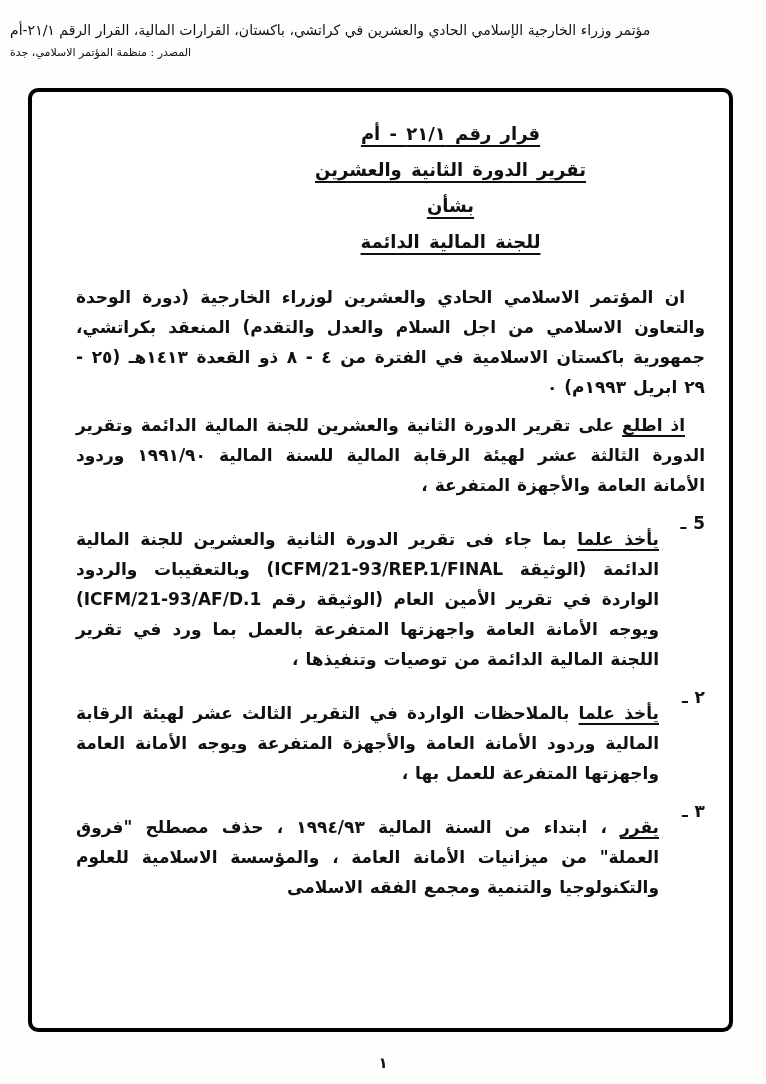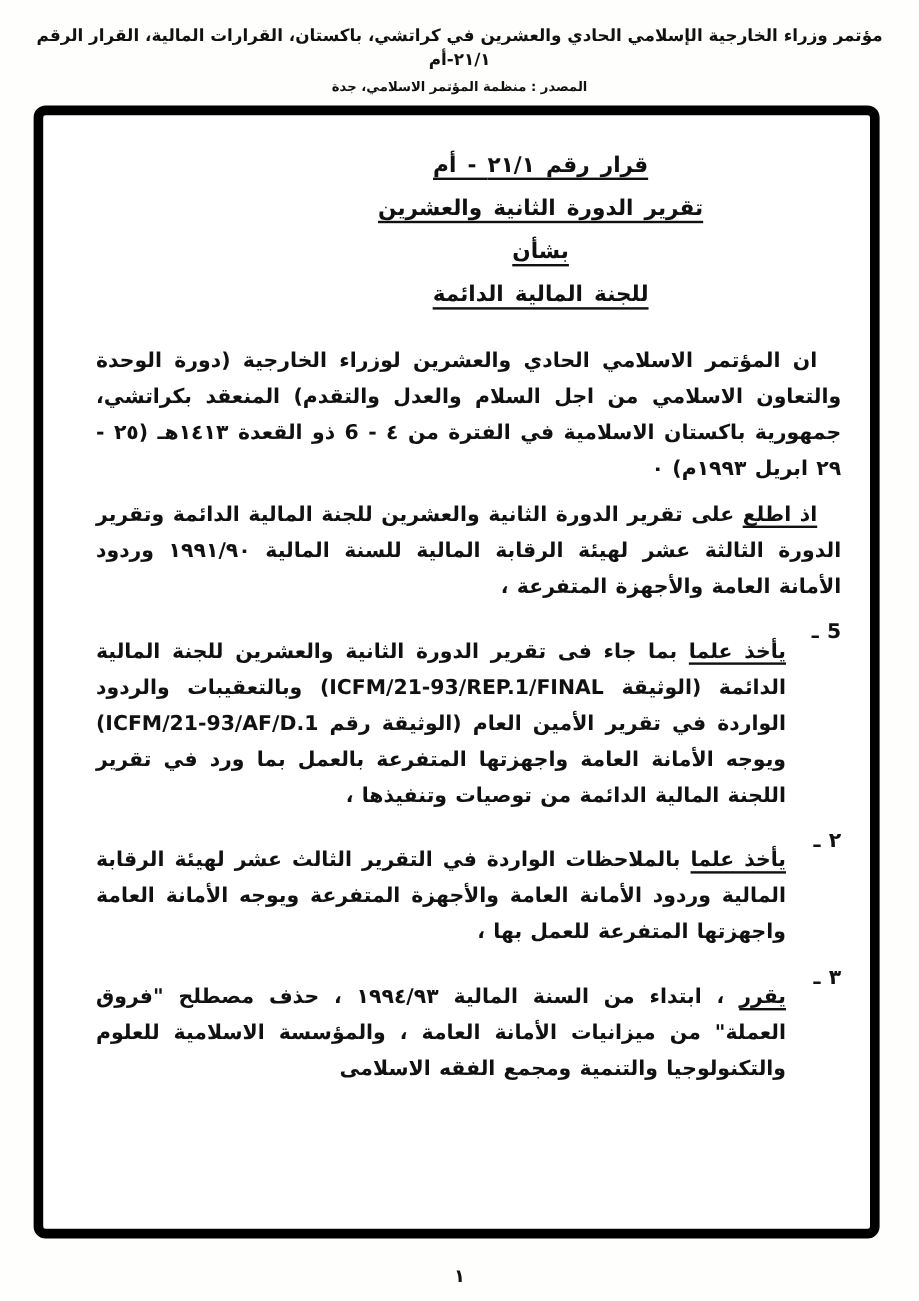--- a/index.html
+++ b/index.html
@@ -10,32 +10,32 @@
     font-family: "DejaVu Sans", sans-serif;
     position: relative;
     overflow: hidden;
   }
 
   
   .doc-header {
     position: absolute;
     top: 20px; right: 10px; left: 10px;
     direction: rtl;
-    text-align: center;
-    font-weight: bold;
+    text-align: left;
+    font-weight: normal;
   }
   .doc-header .l1 { font-size: 14px; line-height: 20px; letter-spacing: 0.2px; }
   .doc-header .l2 { font-size: 11px; line-height: 16px; margin-top: 5px; }
 
   
   .frame {
     position: absolute;
     left: 28px; top: 88px;
     width: 705px; height: 944px;
-    border: 8px solid #000000;
+    border: 4px solid #000000;
     border-radius: 10px;
     background: #ffffff;
     box-sizing: border-box;
   }
   .content {
     position: absolute; inset: 0;
     padding: 24px 24px 0 44px;
     direction: rtl;
     font-weight: bold;
     box-sizing: border-box;
@@ -100,21 +100,21 @@
   <div class="frame">
     <div class="content">
 
       <div class="titles">
         <div class="title-line">قرار رقم ٢١/١ - أم</div>
         <div class="title-line">تقرير الدورة الثانية والعشرين</div>
         <div class="title-line">بشأن</div>
         <div class="title-line">للجنة المالية الدائمة</div>
       </div>
 
-      <p class="para body-text"><span>ان المؤتمر الاسلامي الحادي والعشرين لوزراء الخارجية (دورة الوحدة والتعاون الاسلامي من اجل السلام والعدل والتقدم) المنعقد بكراتشي، جمهورية باكستان الاسلامية في الفترة من ٤ - 6 ذو القعدة ١٤١٣هـ (٢٥ - ٢٩ ابريل ١٩٩٣م) ٠</span></p>
+      <p class="para body-text"><span>ان المؤتمر الاسلامي الحادي والعشرين لوزراء الخارجية (دورة الوحدة والتعاون الاسلامي من اجل السلام والعدل والتقدم) المنعقد بكراتشي، جمهورية باكستان الاسلامية في الفترة من ٤ - ٨ ذو القعدة ١٤١٣هـ (٢٥ - ٢٩ ابريل ١٩٩٣م) ٠</span></p>
 
       <p class="para body-text"><span class="lead">اذ اطلع</span><span> على تقرير الدورة الثانية والعشرين للجنة المالية الدائمة وتقرير الدورة الثالثة عشر لهيئة الرقابة المالية للسنة المالية ١٩٩١/٩٠ وردود الأمانة العامة والأجهزة المتفرعة ،</span></p>
 
       <div class="item">
         <div class="item-num body-text">5 ـ</div>
         <div class="item-text body-text"><span class="lead">يأخذ علما</span><span> بما جاء فى تقرير الدورة الثانية والعشرين للجنة المالية الدائمة (الوثيقة ICFM/21-93/REP.1/FINAL) وبالتعقيبات والردود الواردة في تقرير الأمين العام (الوثيقة رقم ICFM/21-93/AF/D.1) ويوجه الأمانة العامة واجهزتها المتفرعة بالعمل بما ورد في تقرير اللجنة المالية الدائمة من توصيات وتنفيذها ،</span></div>
       </div>
 
       <div class="item">
         <div class="item-num body-text">٢ ـ</div>

